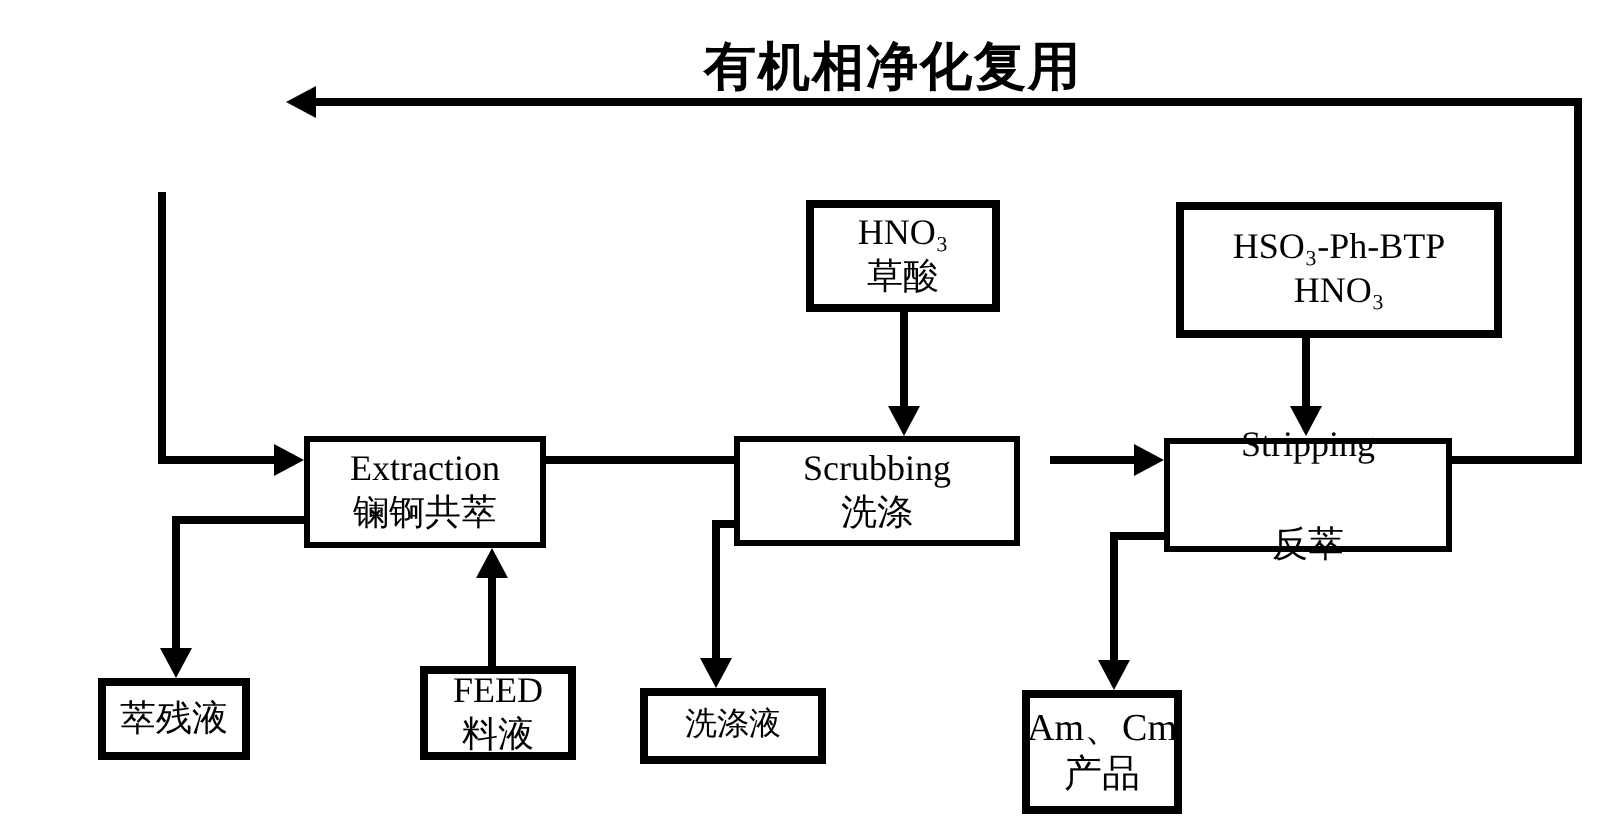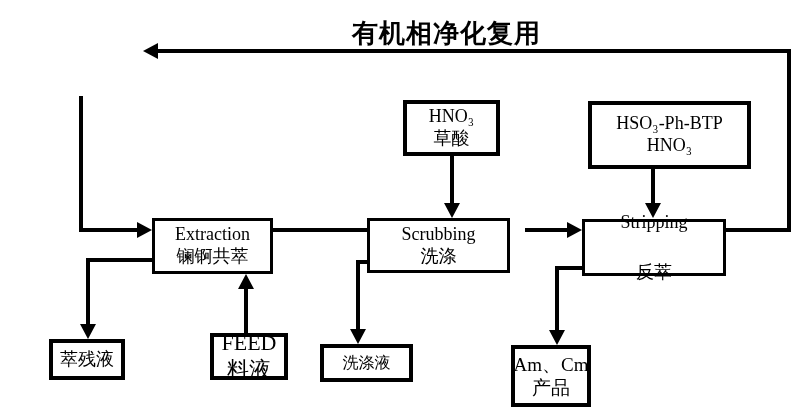--- a/index.html
+++ b/index.html
@@ -102,21 +102,21 @@
 
   <div class="box thin" style="left:582px;top:219px;width:144px;height:57px;font-size:18px;gap:28px;">
     <span>Stripping</span>
     <span>反萃</span>
   </div>
 
   <div class="box" style="left:49px;top:339px;width:76px;height:41px;font-size:18px;">
     <span>萃残液</span>
   </div>
 
-  <div class="box" style="left:210px;top:333px;width:78px;height:47px;font-size:22px;">
+  <div class="box" style="left:210px;top:333px;width:78px;height:47px;font-size:18px;">
     <span>FEED</span>
     <span>料液</span>
   </div>
 
   <div class="box" style="left:320px;top:344px;width:93px;height:38px;font-size:16px;">
     <span>洗涤液</span>
   </div>
 
   <div class="box" style="left:511px;top:345px;width:80px;height:62px;font-size:19px;">
     <span>Am、Cm</span>

